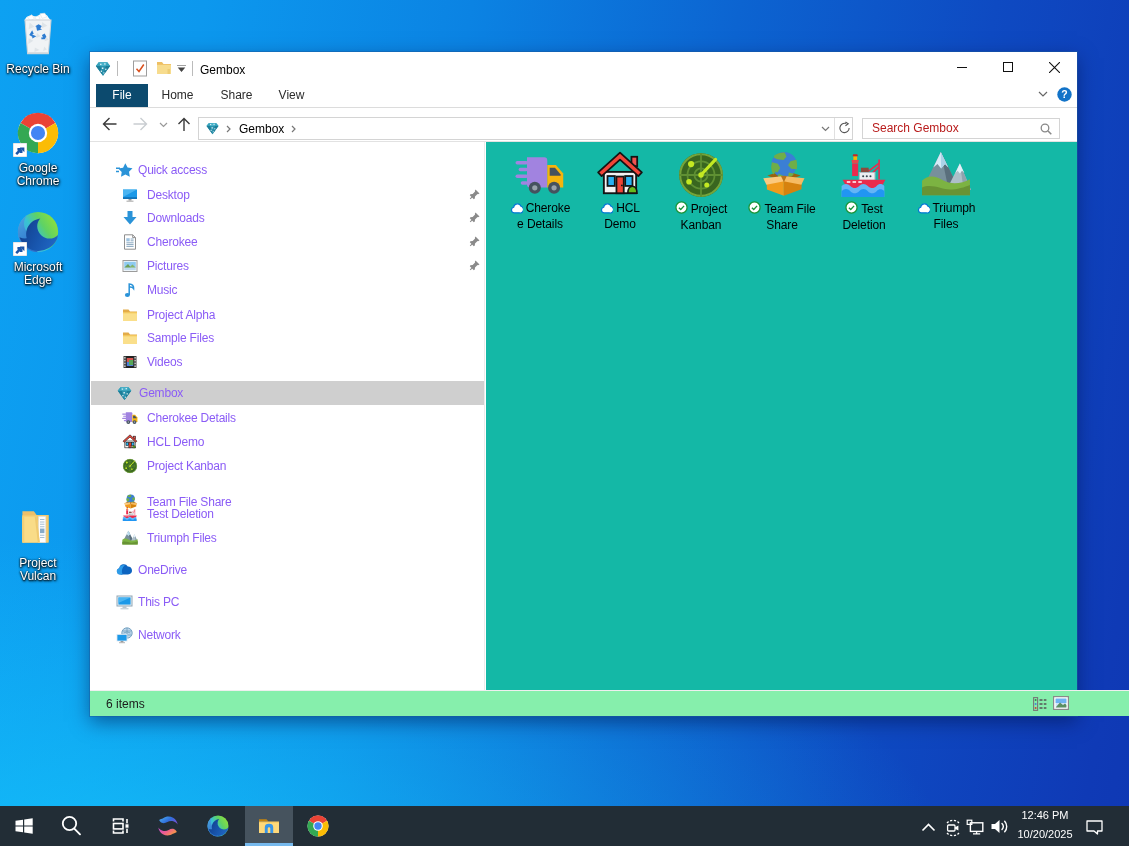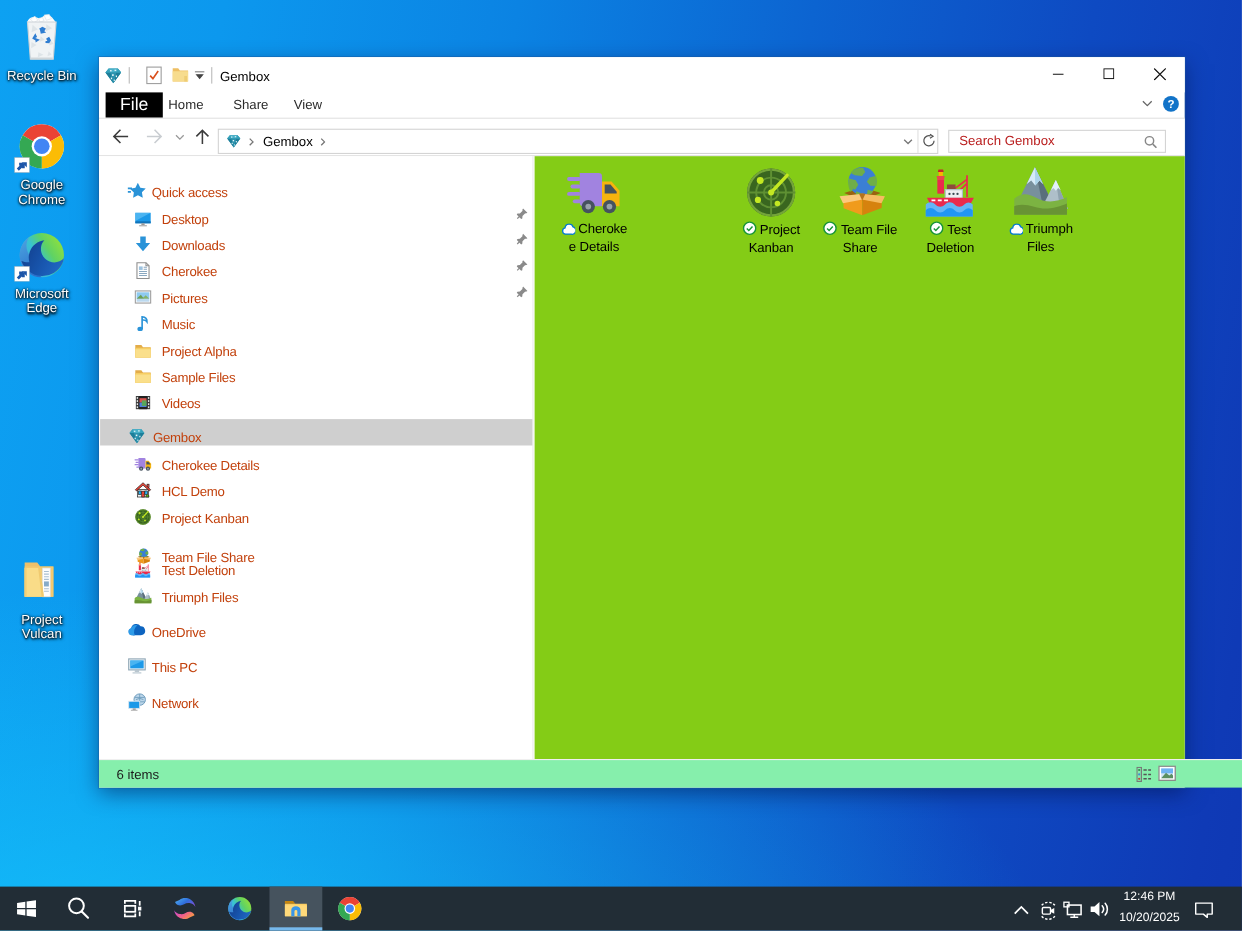--- a/index.html
+++ b/index.html
@@ -5,33 +5,33 @@
 #desk{position:absolute;inset:0;background:
  radial-gradient(110% 62% at 12% 104%, rgba(24,212,255,.62), rgba(24,190,255,0) 66%),
  linear-gradient(100deg,#0da1f2 0%,#0c98ee 16%,#0b83e3 37%,#0c64d1 58%,#0e4ac2 78%,#0f3ab6 96%,#0f38b4 100%)}
 .dicon{position:absolute;width:76px;text-align:center;color:#fff;font-size:12px}
 .dlab{line-height:13px;text-shadow:0 1px 2px rgba(0,0,0,.95),0 0 2px rgba(0,0,0,.7),1px 1px 3px rgba(0,0,0,.8)}
 .ico48{width:50px;height:50px;display:block;margin:0 auto}
 #win{position:absolute;left:90px;top:52px;width:987px;height:664px;background:#fff;
  box-shadow:0 0 0 1px rgba(28,90,160,.45),0 6px 18px rgba(0,15,70,.5)}
 #win .tb{position:absolute;left:0;top:0;width:987px;height:32px;background:#fff}
 .cap{position:absolute;top:0;width:46px;height:30px;display:flex;align-items:center;justify-content:center}
-.tabtxt{position:absolute;top:32px;height:23px;line-height:23px;font-size:12px;color:#2b2b2b;}
-#ftab{position:absolute;left:6px;top:32px;width:52px;height:23px;background:#000000;color:#fff;font-size:16px;text-align:center;line-height:23px}
+.tabtxt{position:absolute;top:32px;height:23px;line-height:23px;font-size:12px;color:#2b2b2b;text-align:center}
+#ftab{position:absolute;left:6px;top:32px;width:52px;height:23px;background:#0c4a6e;color:#fff;font-size:12px;text-align:center;line-height:23px}
 #tabline{position:absolute;left:0;top:55px;width:987px;height:1px;background:#dcdcdc}
 #nav{position:absolute;left:0;top:56px;width:987px;height:34px;background:#fff;border-bottom:1px solid #e2e2e2}
 .nbtn{position:absolute;top:9px}
 #addr{position:absolute;left:108px;top:9px;width:655px;height:23px;border:1px solid #d4d4d4;background:#fff}
 #srch{position:absolute;left:772px;top:10px;width:198px;height:21px;border:1px solid #d4d4d4;background:#fff;font-size:12px;color:#b91c1c;line-height:19px;padding-left:9px}
 #side{position:absolute;left:0;top:90px;width:395px;height:548px;background:#fff;border-right:1px solid #ebebeb}
-.srow{position:absolute;display:flex;align-items:flex-end;font-size:12px;color:#c2410c;white-space:nowrap;height:24px;letter-spacing:-.2px}
+.srow{position:absolute;display:flex;align-items:center;font-size:12px;color:#8b5cf6;white-space:nowrap;height:24px;letter-spacing:-.2px}
 .srow svg{flex:0 0 auto}
 .srow .t{margin-left:9px}
 .pin{position:absolute;width:13px;height:13px}
-#cont{position:absolute;left:396px;top:90px;width:591px;height:548px;background:#84cc16}
+#cont{position:absolute;left:396px;top:90px;width:591px;height:548px;background:#14b8a6}
 .tile{position:absolute;top:8px;width:82px;text-align:center}
 .tlab{margin-top:1px;font-size:12px;line-height:14.6px;color:#000;letter-spacing:-.1px}
 .tlab .st{display:inline-block;vertical-align:-1.5px;margin-right:3px}
 #stat{position:absolute;left:0;top:638px;width:1093px;height:26px;background:#86efac;border-top:1px solid #efefef;font-size:12px;color:#1b1b1b}
 #task{position:absolute;left:0;top:806px;width:1129px;height:40px;background:#222d36}
 .tic{position:absolute;top:8px;width:24px;height:24px}
 #clock{position:absolute;left:1013px;top:0;width:64px;color:#fff;font-size:11px;text-align:center;line-height:18.6px}
 </style></head><body>
 <div id="desk">
 
@@ -489,20 +489,28 @@
 
  <div id="cont">
   <div class="tile" style="left:13px">
    <svg class="ico48" viewBox="0 0 48 48">
             <use href="#truck"></use>
           </svg>
    <div class="tlab"><span class="st"><svg width="13" height="11" viewBox="0 0 16 14">
                 <use href="#cloudst"></use>
               </svg></span>Cheroke<br>e Details</div>
   </div>
+  <div class="tile" style="left:93px">
+   <svg class="ico48" viewBox="0 0 48 48">
+            <use href="#house"></use>
+          </svg>
+   <div class="tlab"><span class="st"><svg width="13" height="11" viewBox="0 0 16 14">
+                <use href="#cloudst"></use>
+              </svg></span>HCL<br>Demo</div>
+  </div>
   <div class="tile" style="left:174px">
    <svg class="ico48" viewBox="0 0 48 48">
             <use href="#radar"></use>
           </svg>
    <div class="tlab"><span class="st"><svg width="13" height="13" viewBox="0 0 14 14">
                 <use href="#checkst"></use>
               </svg></span>Project<br>Kanban</div>
   </div>
   <div class="tile" style="left:255px">
    <svg class="ico48" viewBox="0 0 48 48">

